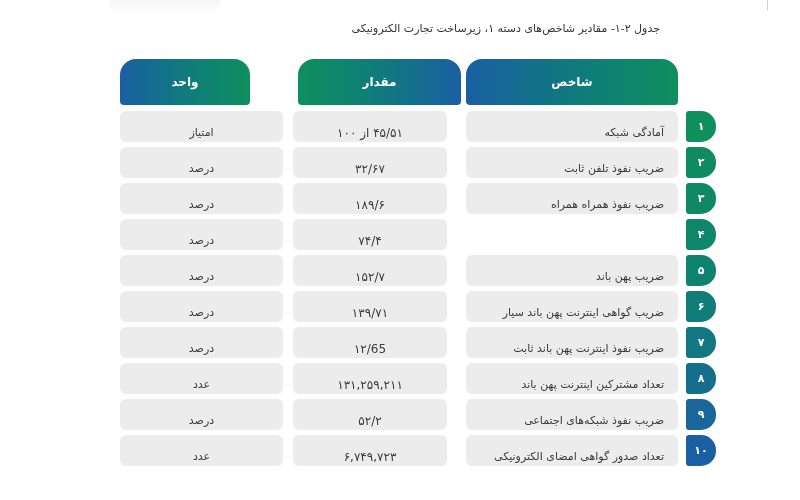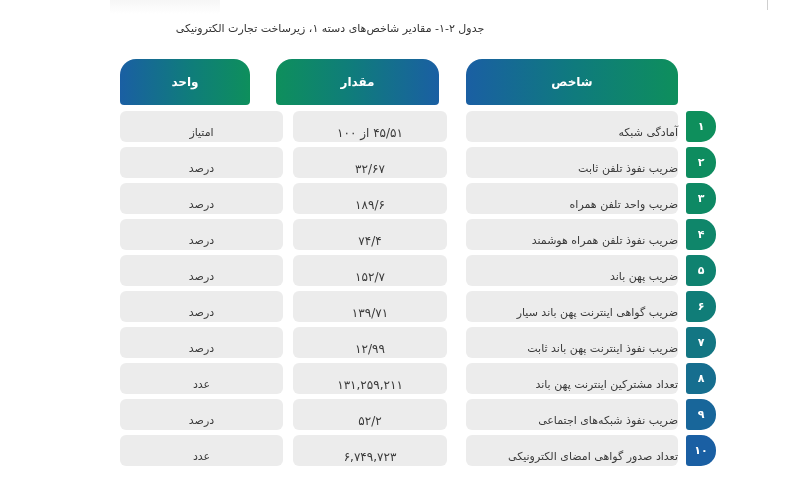--- a/index.html
+++ b/index.html
@@ -12,48 +12,48 @@
     .page { position: relative; width: 800px; height: 500px; }
     .top-ghost {
       position: absolute; left: 110px; top: 0; width: 110px; height: 14px;
       background: linear-gradient(#f6f6f6, #ffffff);
     }
     .vline {
       position: absolute; left: 767px; top: 0; width: 1px; height: 10px; background: #cfcfcf;
     }
     .caption {
       position: absolute; top: 22px; left: 0; width: 660px;
-      text-align: center; direction: rtl;
+      text-align: right; direction: rtl;
       font-size: 11px; color: #333;
     }
     .table {
       position: absolute; left: 120px; top: 59px; width: 596px;
     }
     .row {
       position: relative; height: 31px; margin-bottom: 5px;
     }
     .header-row { height: 46px; margin-bottom: 6px; }
     .cell {
       position: absolute; top: 0; height: 100%;
       border-radius: 6px; background: #ececec;
       display: flex; align-items: center;
       font-size: 11px; color: #3a3a3a;
       direction: rtl;
     }
     .c-unit  { left: 0;    width: 163px; justify-content: center; }
     .c-value { left: 173px; width: 154px; justify-content: center; }
-    .c-index { left: 346px; width: 212px; justify-content: flex-start; }
+    .c-index { left: 346px; width: 212px; justify-content: flex-start; padding-right: 14px; }
     .hcell {
       position: absolute; top: 0; height: 46px;
       border-radius: 16px 16px 4px 4px;
       display: flex; align-items: center; justify-content: center;
       color: #ffffff; font-weight: bold; font-size: 12px; direction: rtl;
     }
     .h-unit  { left: 0;     width: 130px; background: linear-gradient(90deg, #1a5fa3 0%, #0f7d7a 55%, #0e8f5c 100%); }
-    .h-value { left: 156px; width: 163px; background: linear-gradient(90deg, #0e8f5c 0%, #0f7d7a 45%, #1a5fa3 100%); }
+    .h-value { left: 178px; width: 163px; background: linear-gradient(90deg, #0e8f5c 0%, #0f7d7a 45%, #1a5fa3 100%); }
     .h-index { left: 346px; width: 212px; background: linear-gradient(90deg, #1a5fa3 0%, #0f7a7e 50%, #0e8f5c 100%); text-align: center; }
     .badge {
       position: absolute; left: 566px; top: 0; width: 30px; height: 100%;
       border-radius: 3px 15px 15px 3px;
       display: flex; align-items: center; justify-content: center;
       color: #fff; font-weight: bold; font-size: 11px;
     }
     .unit-text, .value-text, .index-text { white-space: nowrap; margin-top: 12px; }
     .value-text { font-size: 12px; letter-spacing: 0.5px; }
   </style>
@@ -100,35 +100,32 @@
   </div>
 
   <div class="row">
     <div class="cell c-unit">
       <span class="unit-text">درصد</span>
     </div>
     <div class="cell c-value">
       <span class="value-text">۱۸۹/۶</span>
     </div>
     <div class="cell c-index">
-      <span class="index-text">ضریب واحد تلفن همراه</span>
+      <span class="index-text">ضریب نفوذ همراه همراه</span>
     </div>
     <div class="badge" style="background: rgb(14, 137, 100);">۳</div>
   </div>
 
   <div class="row">
     <div class="cell c-unit">
       <span class="unit-text">درصد</span>
     </div>
     <div class="cell c-value">
       <span class="value-text">۷۴/۴</span>
     </div>
-    <div class="cell c-index">
-      <span class="index-text">ضریب نفوذ تلفن همراه هوشمند</span>
-    </div>
     <div class="badge" style="background: rgb(15, 134, 106);">۴</div>
   </div>
 
   <div class="row">
     <div class="cell c-unit">
       <span class="unit-text">درصد</span>
     </div>
     <div class="cell c-value">
       <span class="value-text">۱۵۲/۷</span>
     </div>
@@ -149,21 +146,21 @@
       <span class="index-text">ضریب گواهی اینترنت پهن باند سیار</span>
     </div>
     <div class="badge" style="background: rgb(16, 125, 120);">۶</div>
   </div>
 
   <div class="row">
     <div class="cell c-unit">
       <span class="unit-text">درصد</span>
     </div>
     <div class="cell c-value">
-      <span class="value-text">۱۲/۹۹</span>
+      <span class="value-text">۱۲/65</span>
     </div>
     <div class="cell c-index">
       <span class="index-text">ضریب نفوذ اینترنت پهن باند ثابت</span>
     </div>
     <div class="badge" style="background: rgb(19, 118, 131);">۷</div>
   </div>
 
   <div class="row">
     <div class="cell c-unit">
       <span class="unit-text">عدد</span>

